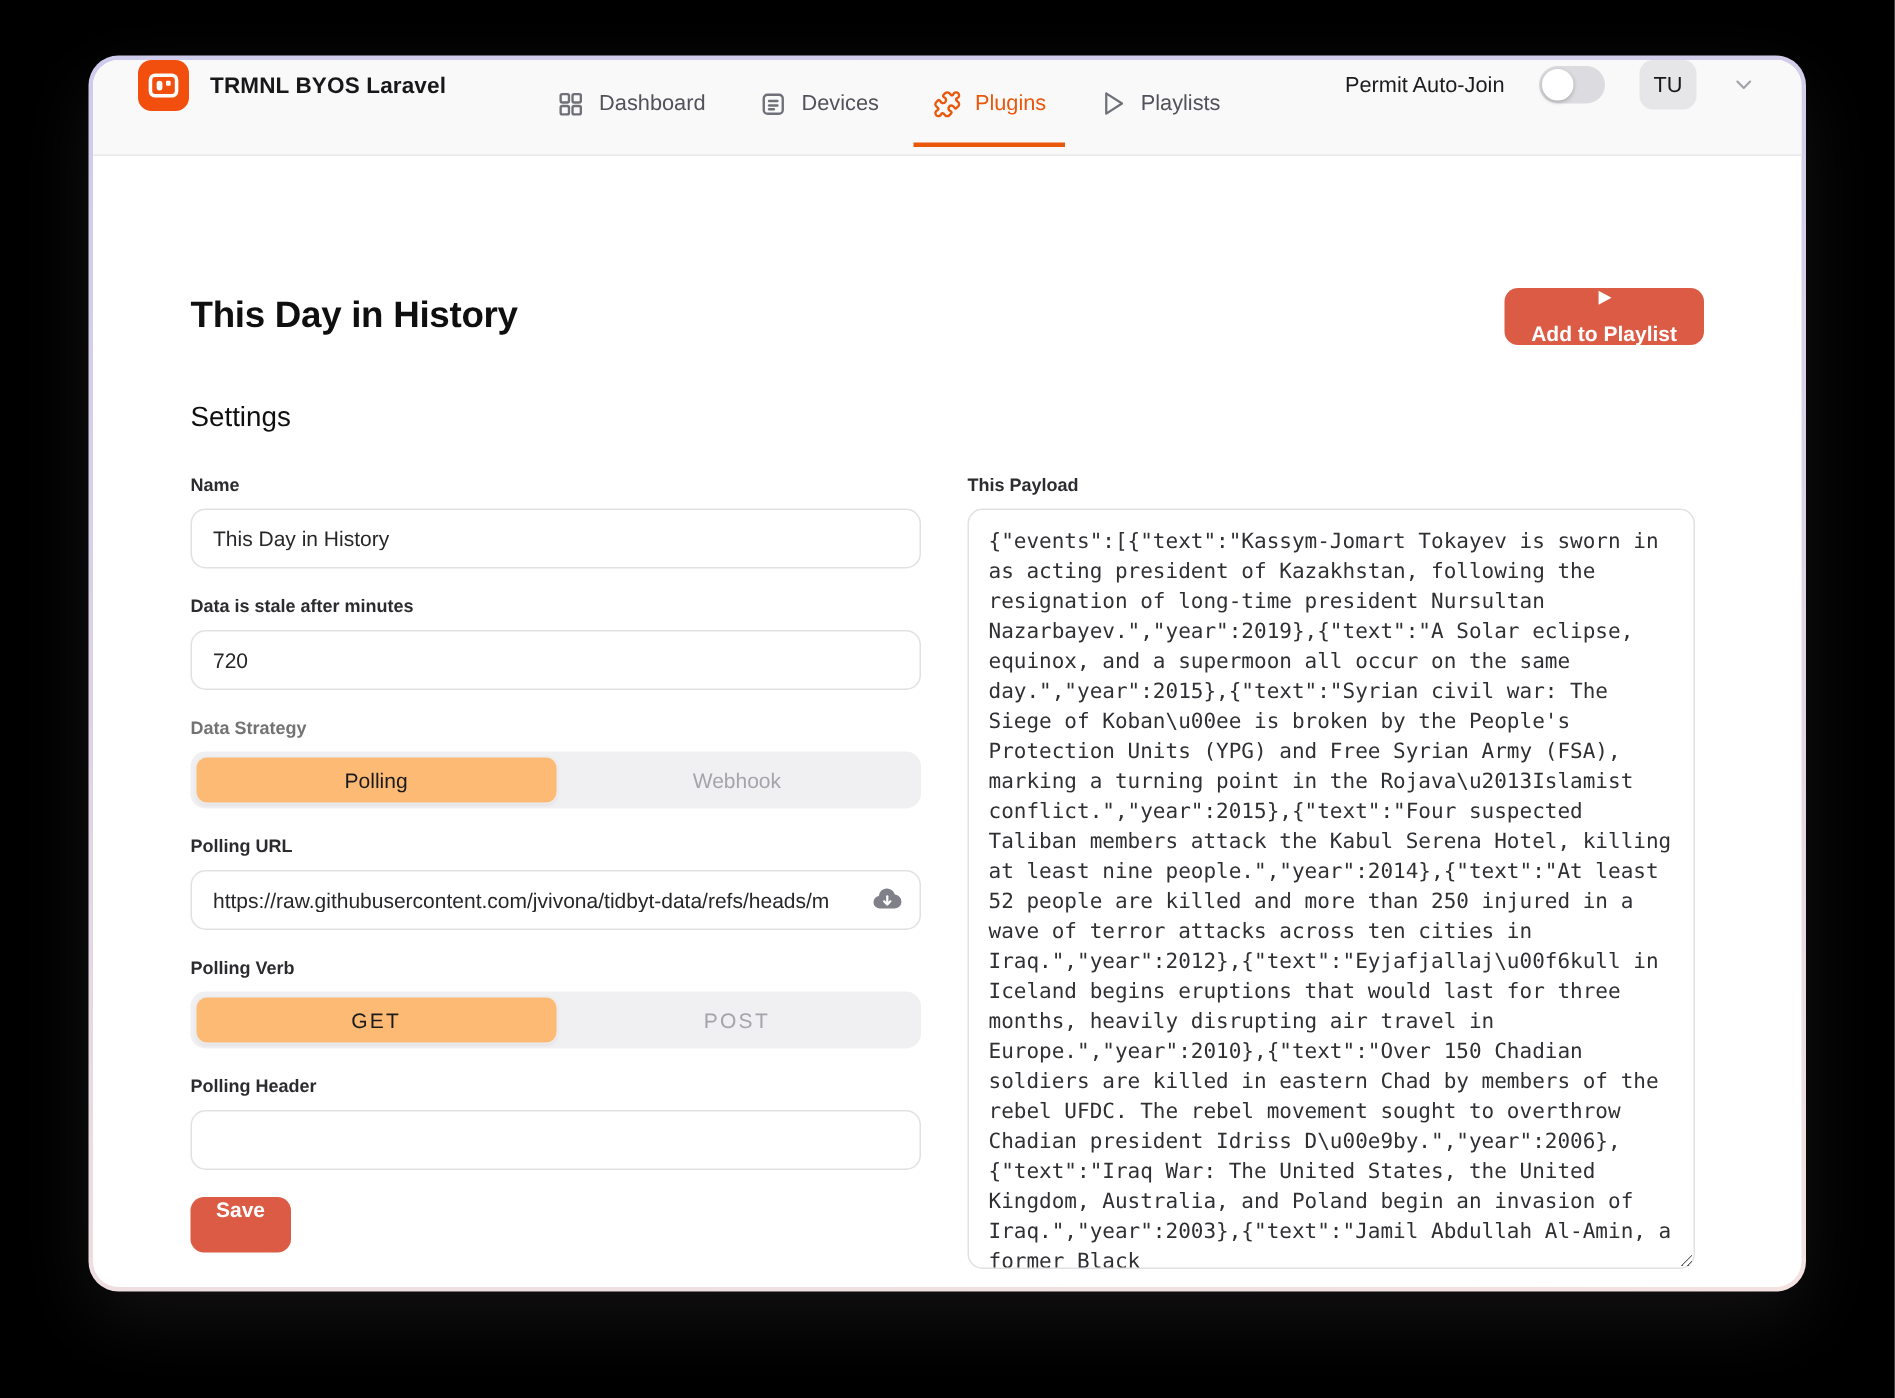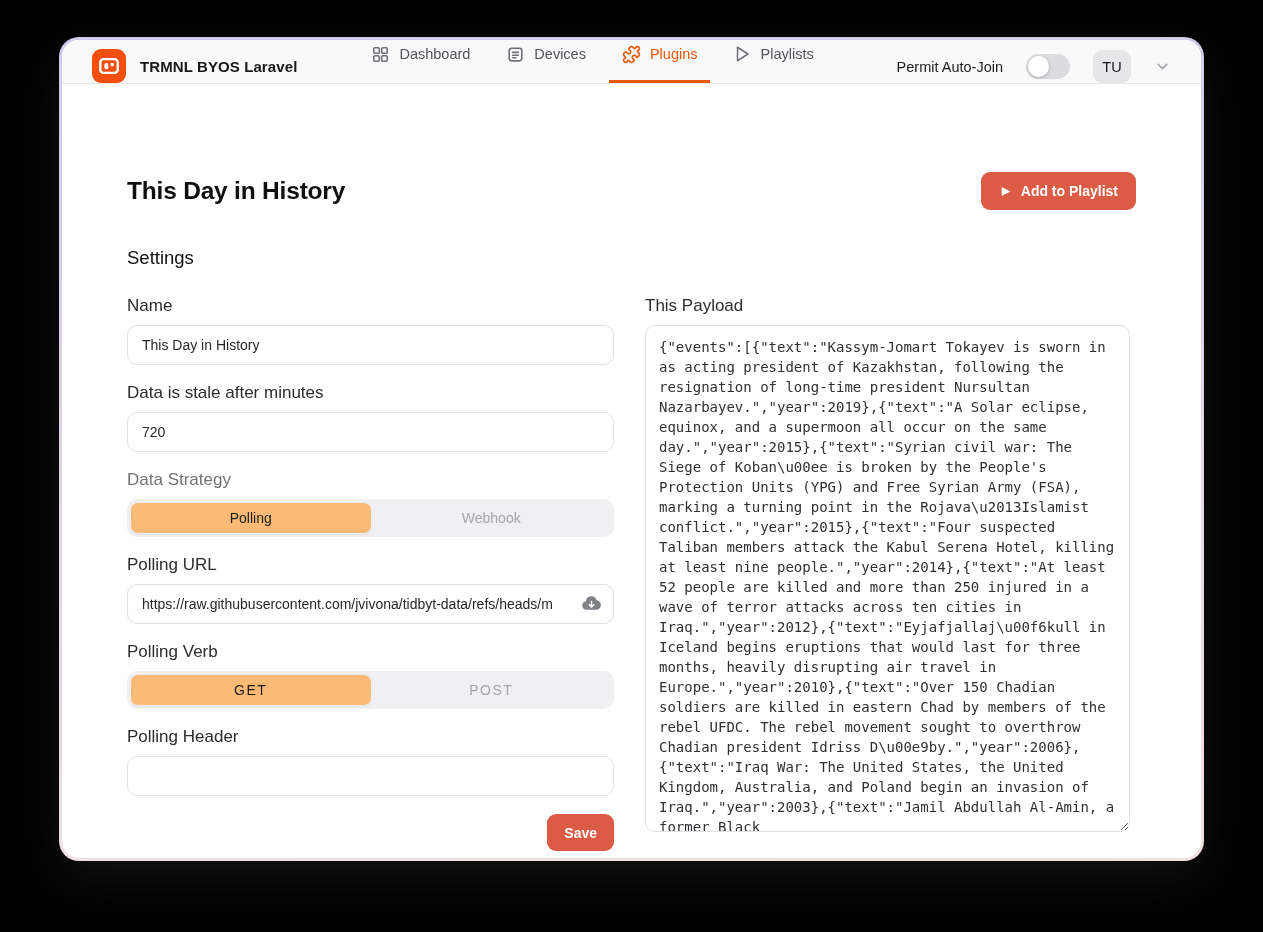--- a/index.html
+++ b/index.html
@@ -6,22 +6,22 @@
   html,body { width:1263px; height:932px; background:#000; overflow:hidden;
     font-family:"Liberation Sans", sans-serif; }
 
   .window-ring { position:absolute; left:59px; top:37px; width:1145px; height:824px;
     border-radius:20px; padding:3px;
     background:linear-gradient(175deg,#cfcbec 0%,#ddd2e6 45%,#f3e2e0 100%);
     box-shadow:0 18px 50px rgba(255,230,230,.08); }
   .window { width:100%; height:100%; background:#fff; border-radius:17px; overflow:hidden; }
 
   
-  .appbar { height:44px; background:#f9f9fa; border-bottom:1px solid #e8e8ea;
-    display:flex; align-items:flex-end; padding:0 30px; }
+  .appbar { height:64px; background:#f9f9fa; border-bottom:1px solid #e8e8ea;
+    display:flex; align-items:flex-start; padding:0 30px; }
   .brand { display:flex; align-items:center; gap:14px; margin-right:56px; }
   .logo { width:34px; height:34px; border-radius:9px; background:#f24e0e;
     display:flex; align-items:center; justify-content:center; flex:0 0 auto; }
   .brand-name { font-size:15px; font-weight:700; color:#18181b; letter-spacing:.1px; }
   .nav { display:flex; align-items:stretch; height:58px; }
   .nav-item { display:flex; align-items:center; gap:9px; padding:0 13px; margin:0 5px;
     font-size:14.5px; font-weight:500; color:#52525b; cursor:pointer;
     border-bottom:3px solid transparent; border-top:3px solid transparent; }
   .nav-item svg { color:#6f7078; }
   .nav-item.active { color:#ea580c; border-bottom-color:#ea580c; }
@@ -35,44 +35,44 @@
     display:flex; align-items:center; justify-content:center; font-size:14.5px; font-weight:500;
     color:#18181b; cursor:pointer; }
   .caret { color:#a1a1aa; display:flex; cursor:pointer; }
 
   
   .content { padding:88px 65px 0; }
   .title-row { display:flex; align-items:center; justify-content:space-between; margin-bottom:37px; }
   h1 { font-size:24.5px; font-weight:700; color:#0f0f10; letter-spacing:-.2px; }
   .btn { display:inline-flex; align-items:center; gap:9px; background:#dc5b45; color:#fff;
     border:none; border-radius:9px; font-family:inherit; font-size:14px; font-weight:700;
-    cursor:pointer; }
+    cursor:pointer;flex-direction:column; }
   .btn-add { height:38px; padding:0 18px; }
   .btn-save { height:37px; padding:0 17px; }
   h2 { font-size:18.5px; font-weight:400; color:#0f0f10; margin-bottom:27px; }
 
   .form-grid { display:grid; grid-template-columns:487px 485px; column-gap:31px; align-items:start; }
   .field { margin-bottom:18px; }
-  .field-label { display:block; font-size:17px; font-weight:400; color:#2c2c30; margin-bottom:9px; }
+  .field-label { display:block; font-size:12px; font-weight:700; color:#2c2c30; margin-bottom:9px; }
   .field-label.muted { color:#737373; }
   .text-input { width:100%; height:40px; border:1px solid #e1e1e4; border-radius:10px;
     padding:0 14px; font-family:inherit; font-size:14px; color:#27272a; background:#fff; outline:none; }
   .input-wrap { position:relative; }
   .input-wrap .text-input { padding-right:42px; }
   .input-icon-btn { position:absolute; right:12px; top:50%; transform:translateY(-50%);
     background:none; border:none; cursor:pointer; display:flex; padding:0; color:#808089; }
 
   .seg { height:38px; background:#f0f0f2; border-radius:10px; display:flex; padding:3px; }
   .seg-opt { flex:1; display:flex; align-items:center; justify-content:center;
     font-size:14px; font-weight:500; color:#a4a4ab; border-radius:8px; cursor:pointer; }
   .seg-opt.active { background:#fdba74; color:#1b1b1e; border:1px solid #ececee;
     box-shadow:0 1px 2px rgba(0,0,0,.05); }
   .seg.tracked .seg-opt { letter-spacing:1.5px; }
 
-  .save-row { display:flex; justify-content:flex-end; margin-top:1px; }
+  .save-row { display:flex; margin-top:1px; }
 
   .payload-area { width:485px; height:507px; border:1px solid #e1e1e4; border-radius:10px;
     padding:11px 13px; font-family:"DejaVu Sans Mono", monospace; font-size:14px;
     line-height:20px; color:#303034; resize:both; outline:none; overflow:hidden;
     white-space:pre-wrap; word-break:break-word; background:#fff; }
 </style>
 </head>
 <body>
 
 <div class="window-ring">

